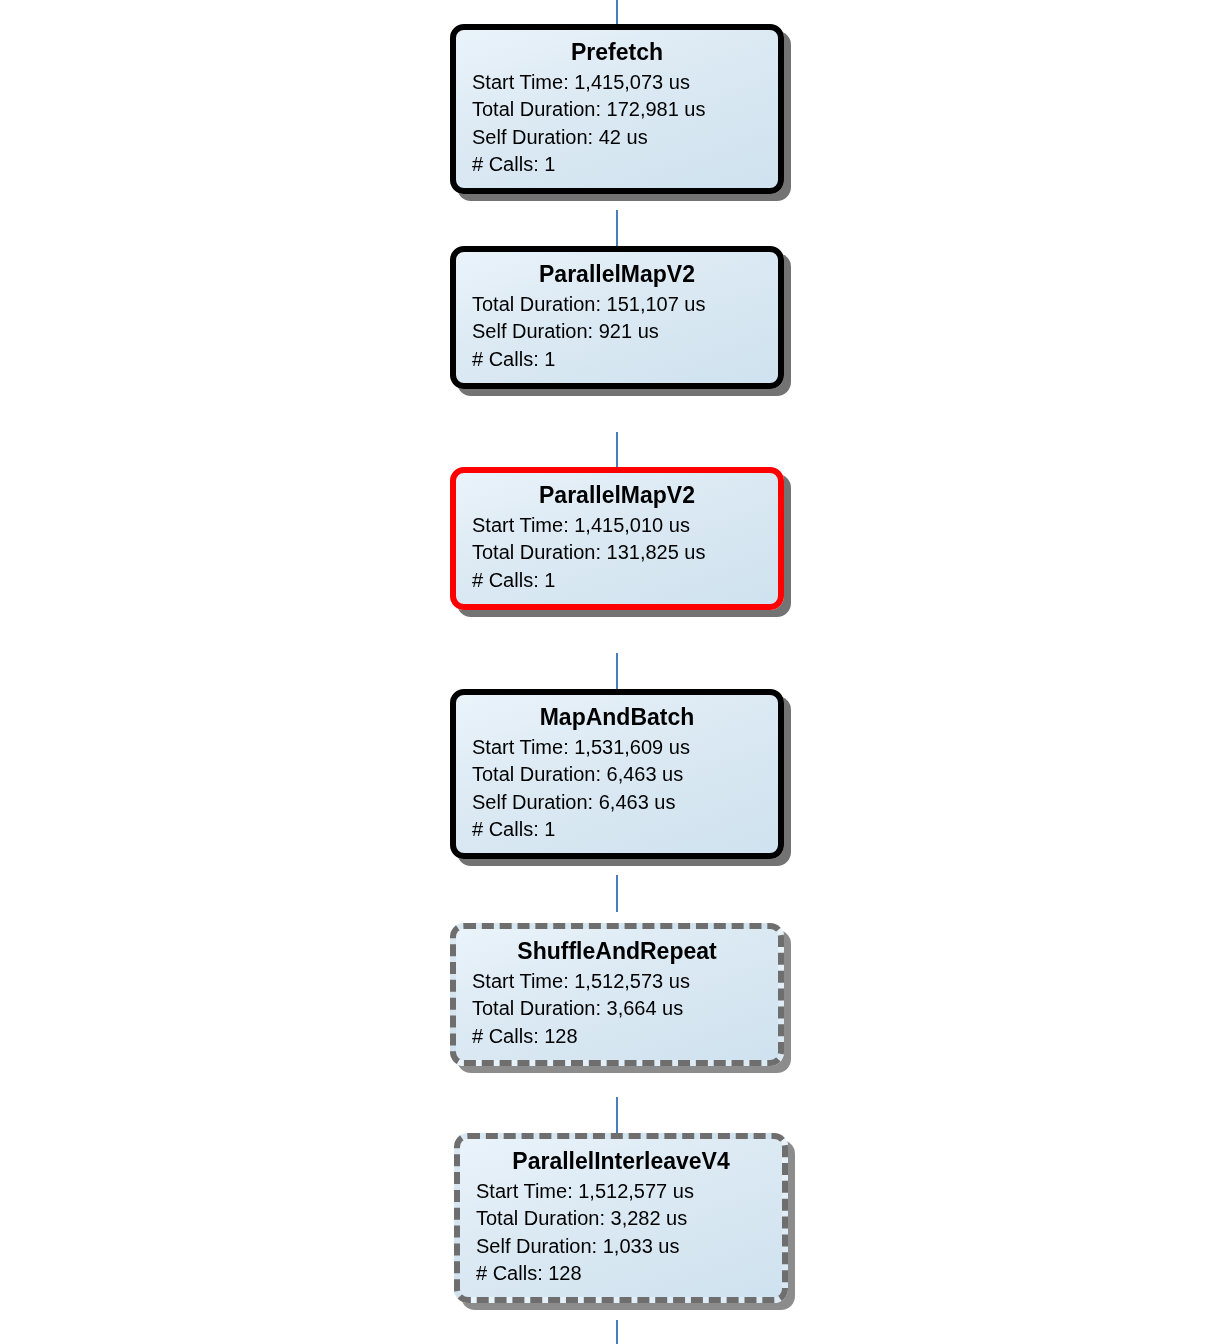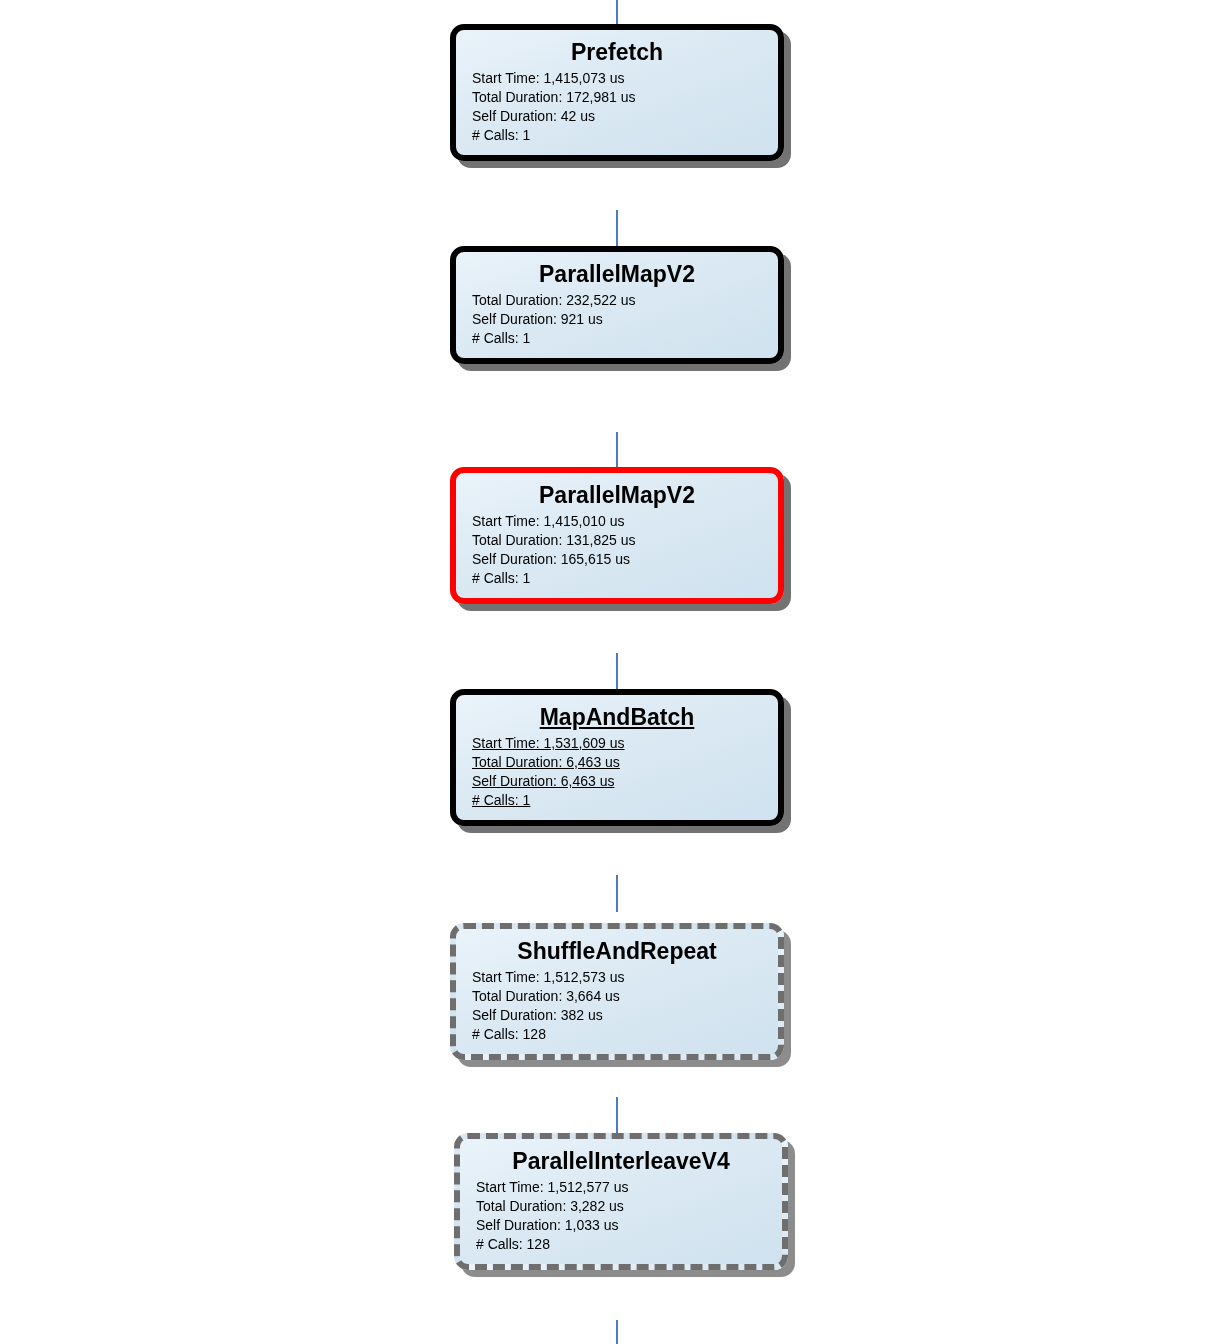--- a/index.html
+++ b/index.html
@@ -54,21 +54,21 @@
     font-weight: bold;
     font-size: 23px;
     color: #000;
     line-height: 1.25;
     margin-bottom: 2px;
   }
   .node-rows {
     padding-left: 16px;
   }
   .node-row {
-    font-size: 14px;
+    font-size: 20px;
     color: #000;
     line-height: 1.37;
     white-space: nowrap;
   }
 </style>
 </head>
 <body>
 
 <div id="graph">
 
@@ -86,52 +86,50 @@
       <div class="node-row">Start Time: 1,415,073 us</div>
       <div class="node-row">Total Duration: 172,981 us</div>
       <div class="node-row">Self Duration: 42 us</div>
       <div class="node-row"># Calls: 1</div>
     </div>
   </div>
 
   <div class="node solid" style="left:450px;top:246px;">
     <div class="node-title">ParallelMapV2</div>
     <div class="node-rows">
-      <div class="node-row">Total Duration: 232,522 us</div>
+      <div class="node-row">Total Duration: 151,107 us</div>
       <div class="node-row">Self Duration: 921 us</div>
       <div class="node-row"># Calls: 1</div>
     </div>
   </div>
 
   <div class="node highlight" style="left:450px;top:467px;">
     <div class="node-title">ParallelMapV2</div>
     <div class="node-rows">
       <div class="node-row">Start Time: 1,415,010 us</div>
       <div class="node-row">Total Duration: 131,825 us</div>
-      <div class="node-row">Self Duration: 165,615 us</div>
       <div class="node-row"># Calls: 1</div>
     </div>
   </div>
 
-  <div class="node solid" style="left:450px;top:689px;text-decoration:underline;">
+  <div class="node solid" style="left:450px;top:689px;">
     <div class="node-title">MapAndBatch</div>
     <div class="node-rows">
       <div class="node-row">Start Time: 1,531,609 us</div>
       <div class="node-row">Total Duration: 6,463 us</div>
       <div class="node-row">Self Duration: 6,463 us</div>
       <div class="node-row"># Calls: 1</div>
     </div>
   </div>
 
   <div class="node dashed" style="left:450px;top:911px;margin-top:12px;">
     <div class="node-title">ShuffleAndRepeat</div>
     <div class="node-rows">
       <div class="node-row">Start Time: 1,512,573 us</div>
       <div class="node-row">Total Duration: 3,664 us</div>
-      <div class="node-row">Self Duration: 382 us</div>
       <div class="node-row"># Calls: 128</div>
     </div>
   </div>
 
   <div class="node dashed" style="left:454px;top:1133px;">
     <div class="node-title">ParallelInterleaveV4</div>
     <div class="node-rows">
       <div class="node-row">Start Time: 1,512,577 us</div>
       <div class="node-row">Total Duration: 3,282 us</div>
       <div class="node-row">Self Duration: 1,033 us</div>

